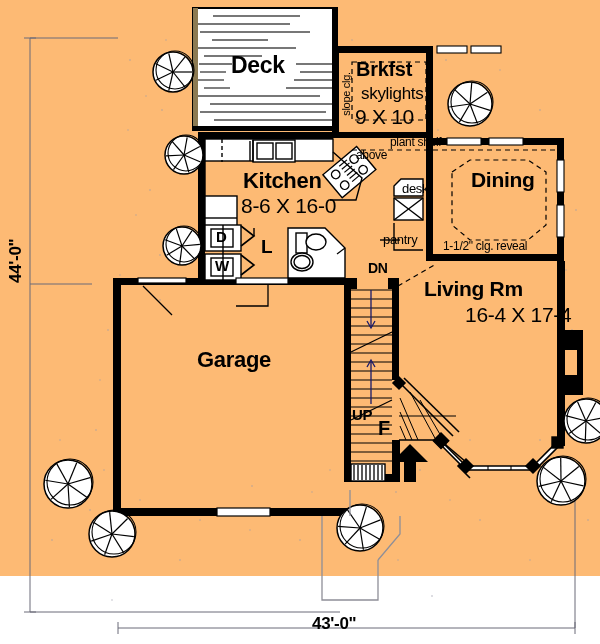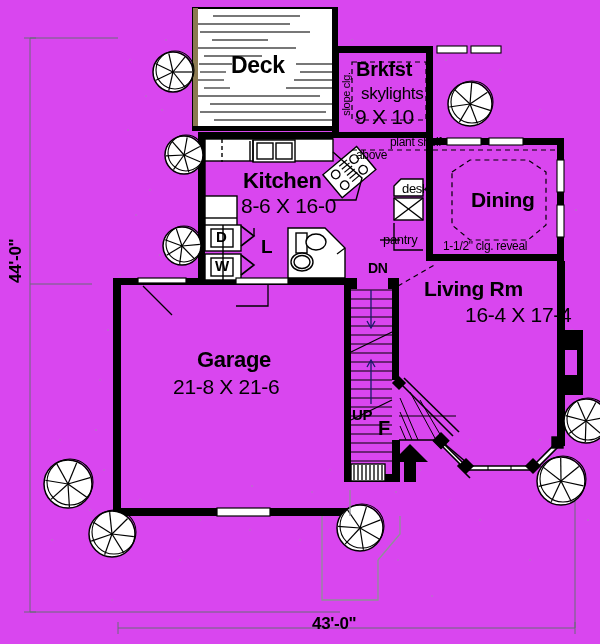--- a/index.html
+++ b/index.html
@@ -1,21 +1,21 @@
 <!DOCTYPE html>
 <html><head>
 <meta charset="utf-8">
 <title>Floor Plan</title>
 <style>
   html,body{margin:0;padding:0;background:#ffffff;}
   body{
     font-family:"Liberation Sans", sans-serif;
     width:600px;height:644px;overflow:hidden;position:relative;
   }
-  #plan-root{position:relative;width:600px;height:644px;background:#d946ef;}
+  #plan-root{position:relative;width:600px;height:576px;background:#fdba74;}
   #plan-svg{position:absolute;left:0;top:0;width:600px;height:644px;}
   
   .lbl{position:absolute;color:#000;white-space:nowrap;letter-spacing:-0.3px;}
   .room-name{font-weight:bold;}
   .room-dim{font-weight:normal;}
   .tiny{font-size:10px;}
   .vert{transform-origin:center center;}
 </style>
 </head>
 <body>
@@ -493,28 +493,27 @@
   <div class="lbl room-name" style="left:243px;top:168px;font-size:22px;">Kitchen</div>
   <div class="lbl room-dim" style="left:241px;top:194px;font-size:21px;">8-6 X 16-0</div>
 
   <div class="lbl room-name" style="left:216px;top:228px;font-size:15px;">D</div>
   <div class="lbl room-name" style="left:215px;top:257px;font-size:15px;">W</div>
   <div class="lbl room-name" style="left:261px;top:236px;font-size:19px;">L</div>
 
   <div class="lbl" style="left:402px;top:181px;font-size:13px;">desk</div>
   <div class="lbl" style="left:383px;top:232px;font-size:13px;">pantry</div>
 
-  <div class="lbl room-name" style="left:471px;top:168px;font-size:21px;margin-top:20px;">Dining</div>
+  <div class="lbl room-name" style="left:471px;top:168px;font-size:21px;">Dining</div>
   <div class="lbl" style="left:443px;top:239px;font-size:12px;">1-1/2" clg. reveal</div>
 
   <div class="lbl room-name" style="left:424px;top:277px;font-size:21px;">Living Rm</div>
   <div class="lbl room-dim" style="left:419px;top:303px;font-size:21px;margin-left:46px;">16-4 X 17-4</div>
 
   <div class="lbl room-name" style="left:197px;top:347px;font-size:22px;">Garage</div>
-  <div class="lbl room-dim" style="left:173px;top:375px;font-size:21px;">21-8 X 21-6</div>
 
   <div class="lbl room-name" style="left:368px;top:260px;font-size:14px;">DN</div>
   <div class="lbl room-name" style="left:352px;top:406px;font-size:15px;">UP</div>
   <div class="lbl room-name" style="left:378px;top:417px;font-size:20px;">F</div>
 
   <div class="lbl room-name" style="left:6px;top:283px;font-size:17px;transform:rotate(-90deg);transform-origin:left top;">44'-0"</div>
   <div class="lbl room-name" style="left:312px;top:614px;font-size:17px;">43'-0"</div>
 
 </div>
 

